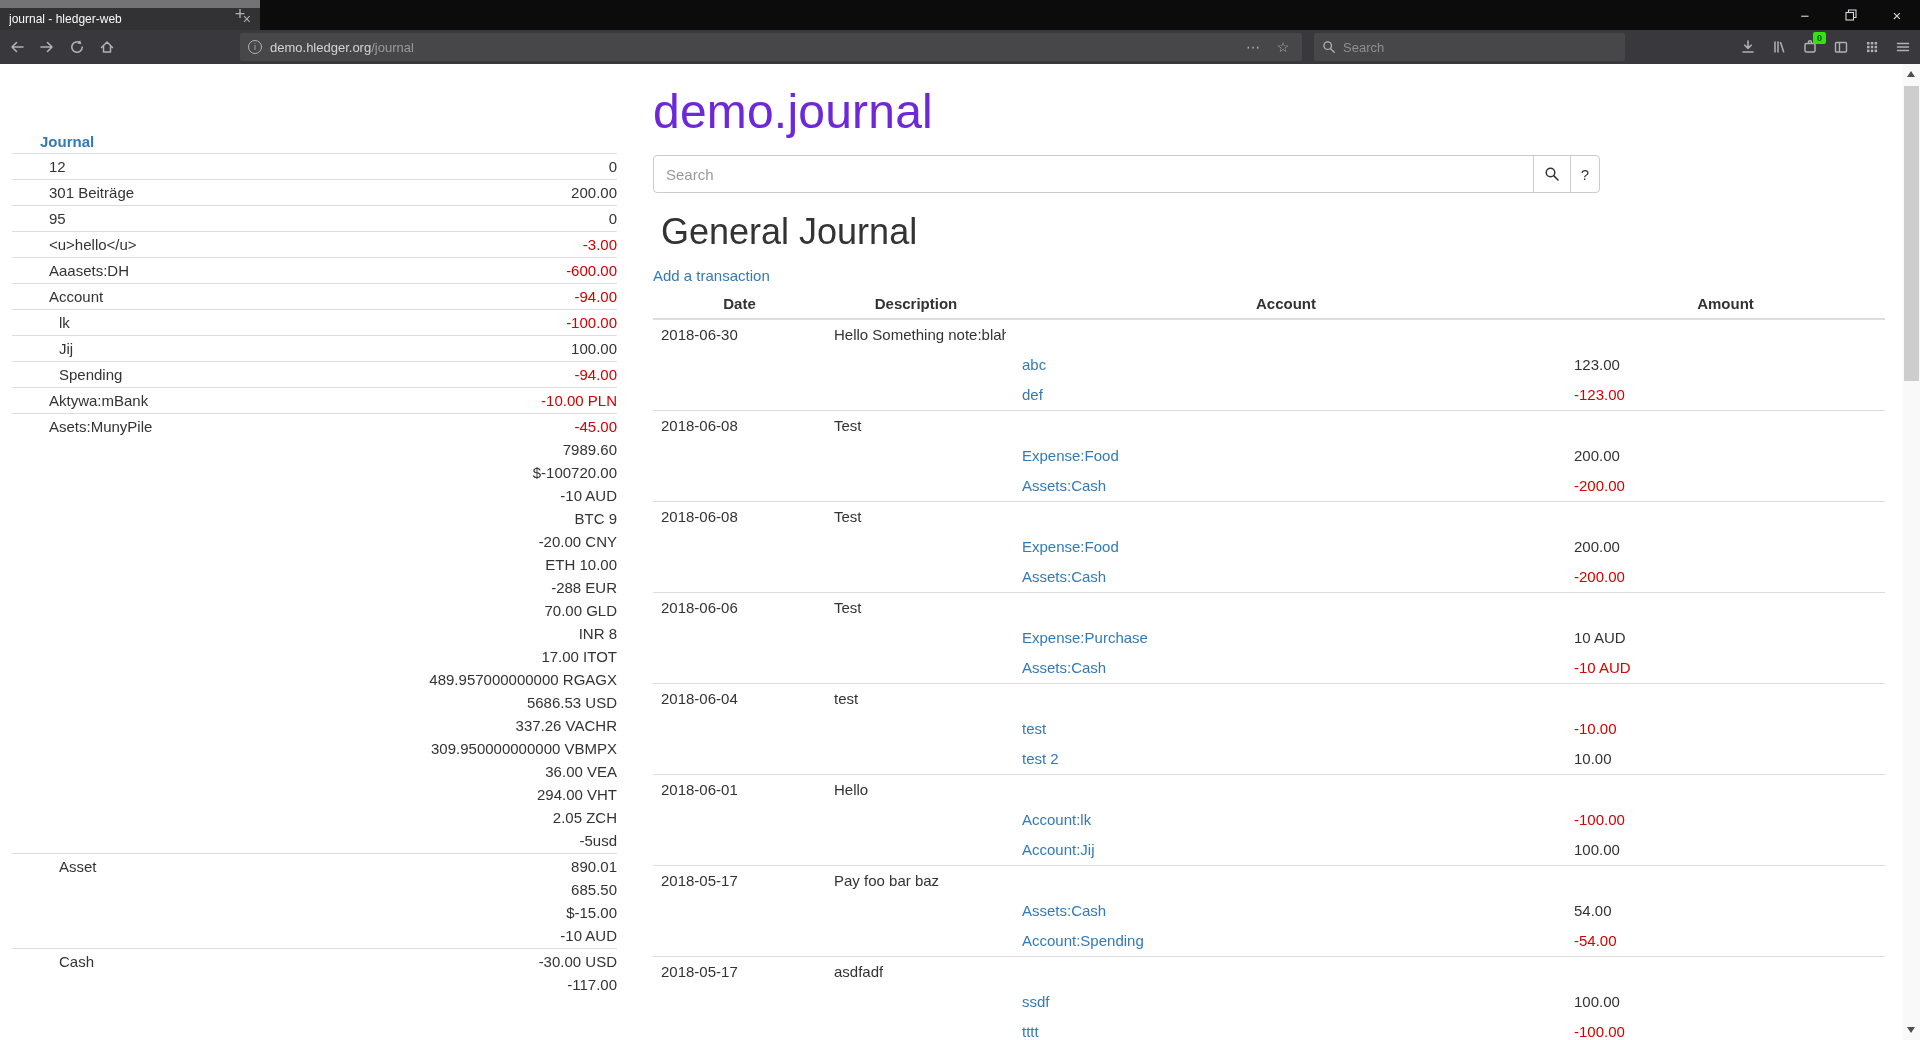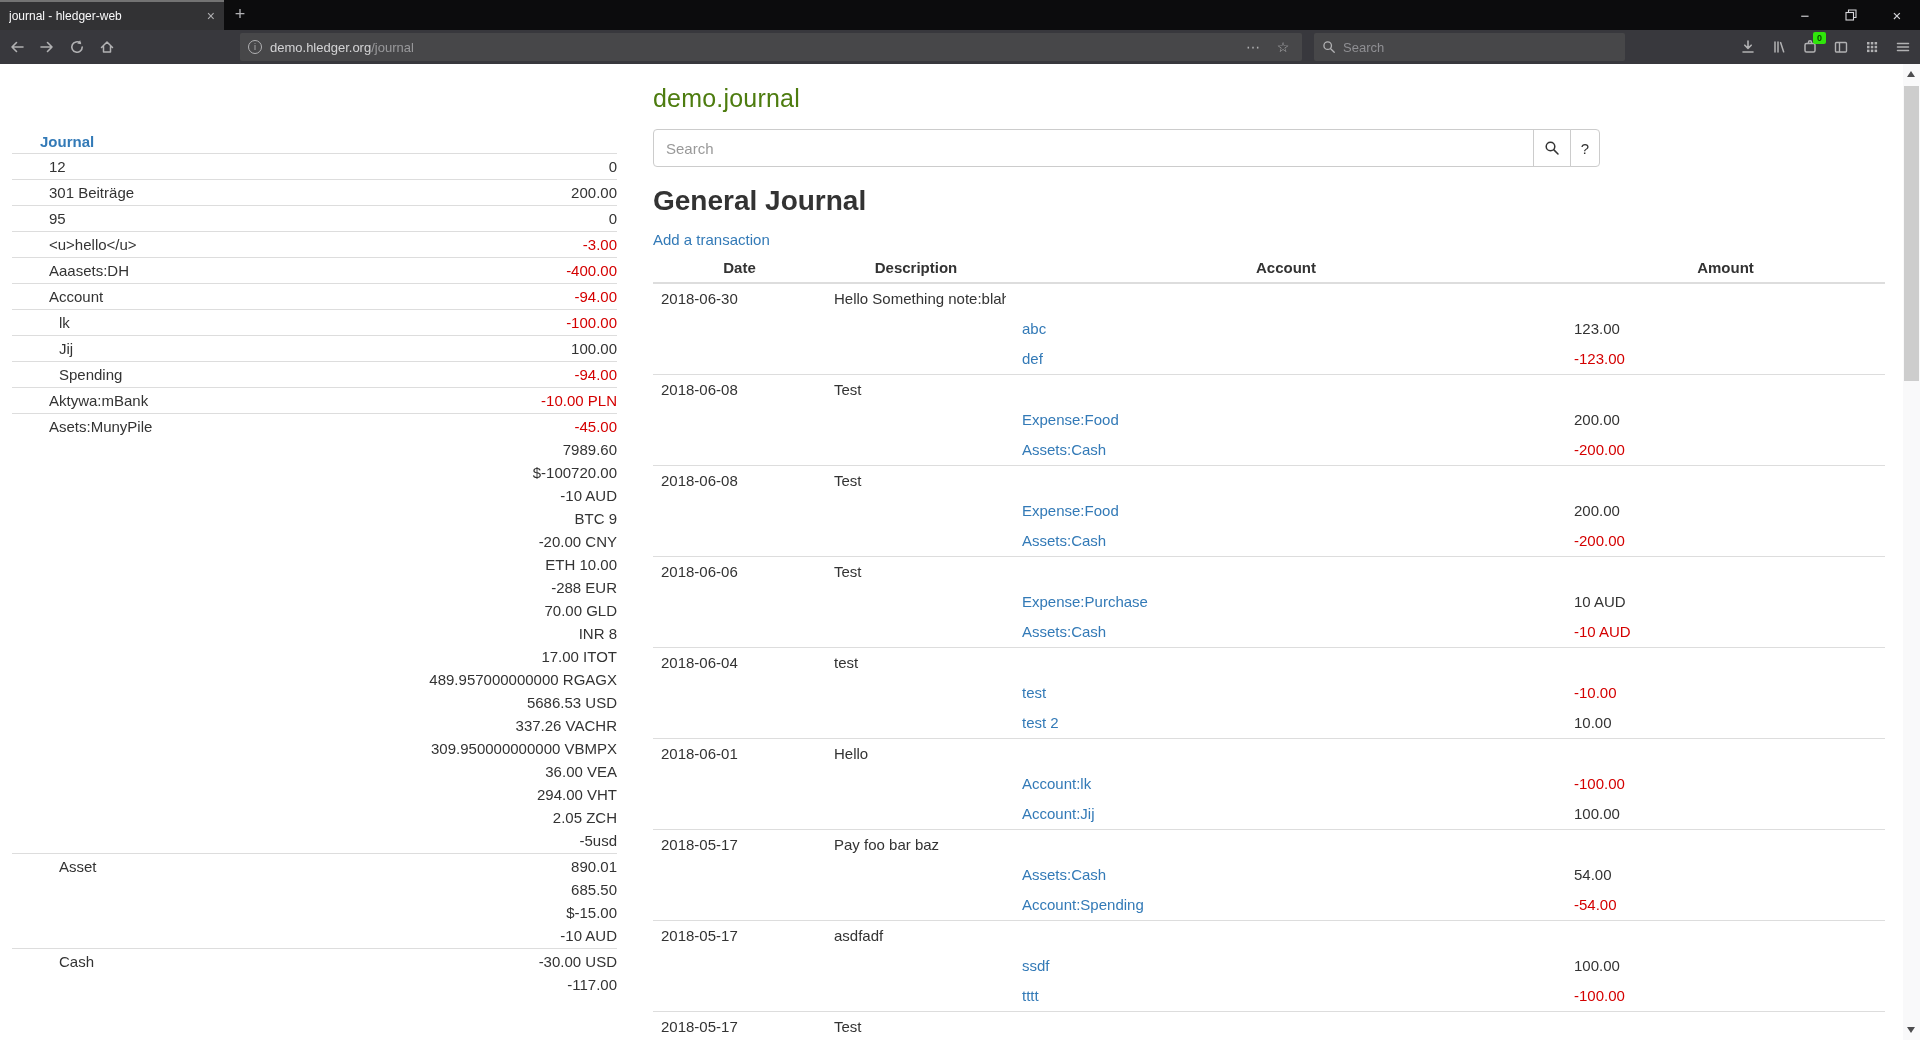--- a/index.html
+++ b/index.html
@@ -9,22 +9,22 @@
     --toolbar-bg:#38383d;
     --field-bg:#474749;
     --icon:#b1b1b3;
   }
   *{box-sizing:border-box;margin:0;padding:0}
   html,body{width:1920px;height:1040px;overflow:hidden;background:#fff;
     font-family:"Liberation Sans",sans-serif;color:#333}
 
   
   .titlebar{height:30px;background:var(--chrome-bg);position:relative}
-  .tab{position:absolute;left:0;top:0;width:224px;height:30px;background:#323234;
-    border-top:2px solid #737373;display:flex;align-items:center;padding:0 9px;gap:20px}
+  .tab{position:absolute;left:0;top:0;width:260px;height:30px;background:#323234;
+    border-top:8px solid #737373;display:flex;align-items:center;padding:0 9px;gap:20px}
   .tab-title{color:#f9f9fa;font-size:12px;flex:1;white-space:nowrap;overflow:hidden}
   .tab-close{color:var(--icon);font-size:14px;line-height:14px;cursor:default}
   .newtab{position:absolute;left:224px;top:0;width:32px;height:30px;color:var(--icon);
     font-size:18px;font-weight:300;text-align:center;line-height:28px}
   .win-controls{position:absolute;right:0;top:0;display:flex;height:30px}
   .win-btn{width:46px;height:30px;display:flex;align-items:center;justify-content:center;
     color:#d7d7db;font-size:15px}
 
   .navbar{height:34px;background:var(--toolbar-bg);position:relative;display:flex;
     align-items:center;padding-left:2px}
@@ -65,31 +65,31 @@
   .sb-row td{border-top:1px solid #ddd;padding:1px 0}
   .sb-name{line-height:23px;white-space:nowrap}
   .sb-name.depth0{padding-left:37px}
   .sb-name.depth1{padding-left:47px}
   .sb-link{color:#333;text-decoration:none;cursor:pointer}
   .sb-amts{text-align:right}
   .amt{line-height:23px;white-space:nowrap}
   .neg{color:var(--neg)}
 
   .main{position:absolute;left:653px;top:0;width:1232px}
-  h1.pg-title{font-size:25px;font-weight:500;color:#4d7c0f;margin:20px 0 16px;letter-spacing:.2px}
+  h1.pg-title{font-size:48px;font-weight:500;color:#6d28d9;margin:20px 0 16px;letter-spacing:.2px}
   .searchform{display:flex;height:38px;width:957px}
   .search-input{flex:none;width:881px;height:38px;border:1px solid #ccc;border-radius:4px 0 0 4px;
     padding:0 12px;font-size:15px;color:#555;outline:none;font-family:"Liberation Sans",sans-serif}
   .search-input::placeholder{color:#999}
   .btn{height:38px;background:#fff;border:1px solid #ccc;margin-left:-1px;display:flex;
     align-items:center;justify-content:center;font-size:15px;color:#333;cursor:pointer;
     font-family:"Liberation Sans",sans-serif}
   .btn-search{width:38px;border-radius:0}
   .btn-help{width:30px;border-radius:0 4px 4px 0}
-  h2.sec-title{font-size:28px;font-weight:700;color:#333;margin:18px 0 0}
+  h2.sec-title{font-size:36px;font-weight:400;color:#333;margin:18px 8px 0}
   .addlink{display:inline-block;margin:14px 0 6px;color:var(--accent);font-size:15px;
     text-decoration:none;cursor:pointer}
   .jtable{width:100%;border-collapse:collapse;font-size:15px;color:#333;table-layout:fixed}
   .jtable th{text-align:center;font-weight:bold;padding:4px 8px;border-bottom:2px solid #ddd;line-height:20px}
   .jtable th.r{text-align:center}
   .jtable td{padding:5px 8px;line-height:20px;overflow:hidden;white-space:nowrap}
   tr.tx-head td{border-top:1px solid #ddd}
   .jtable tr:first-child.tx-head td{border-top:none}
   td.pacct{padding-left:16px}
   .acct-link{color:var(--accent);text-decoration:none;cursor:pointer}
@@ -232,21 +232,21 @@
           </tr>
           <tr class="sb-row">
             <td class="sb-name depth0"><a class="sb-link">&lt;u&gt;hello&lt;/u&gt;</a></td>
             <td class="sb-amts">
               <div class="amt neg">-3.00</div>
             </td>
           </tr>
           <tr class="sb-row">
             <td class="sb-name depth0"><a class="sb-link">Aaasets:DH</a></td>
             <td class="sb-amts">
-              <div class="amt neg">-400.00</div>
+              <div class="amt neg">-600.00</div>
             </td>
           </tr>
           <tr class="sb-row">
             <td class="sb-name depth0"><a class="sb-link">Account</a></td>
             <td class="sb-amts">
               <div class="amt neg">-94.00</div>
             </td>
           </tr>
           <tr class="sb-row">
             <td class="sb-name depth1"><a class="sb-link">lk</a></td>

